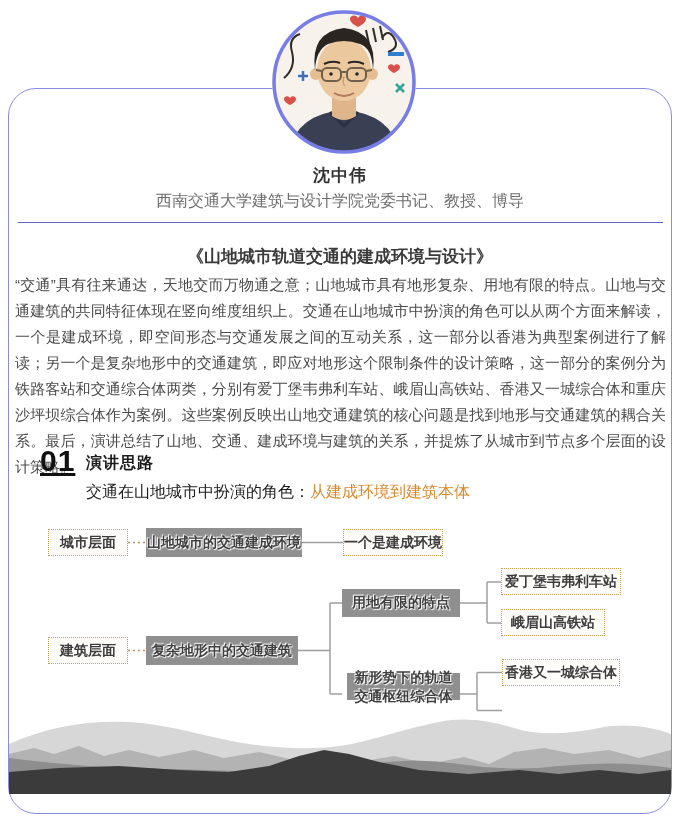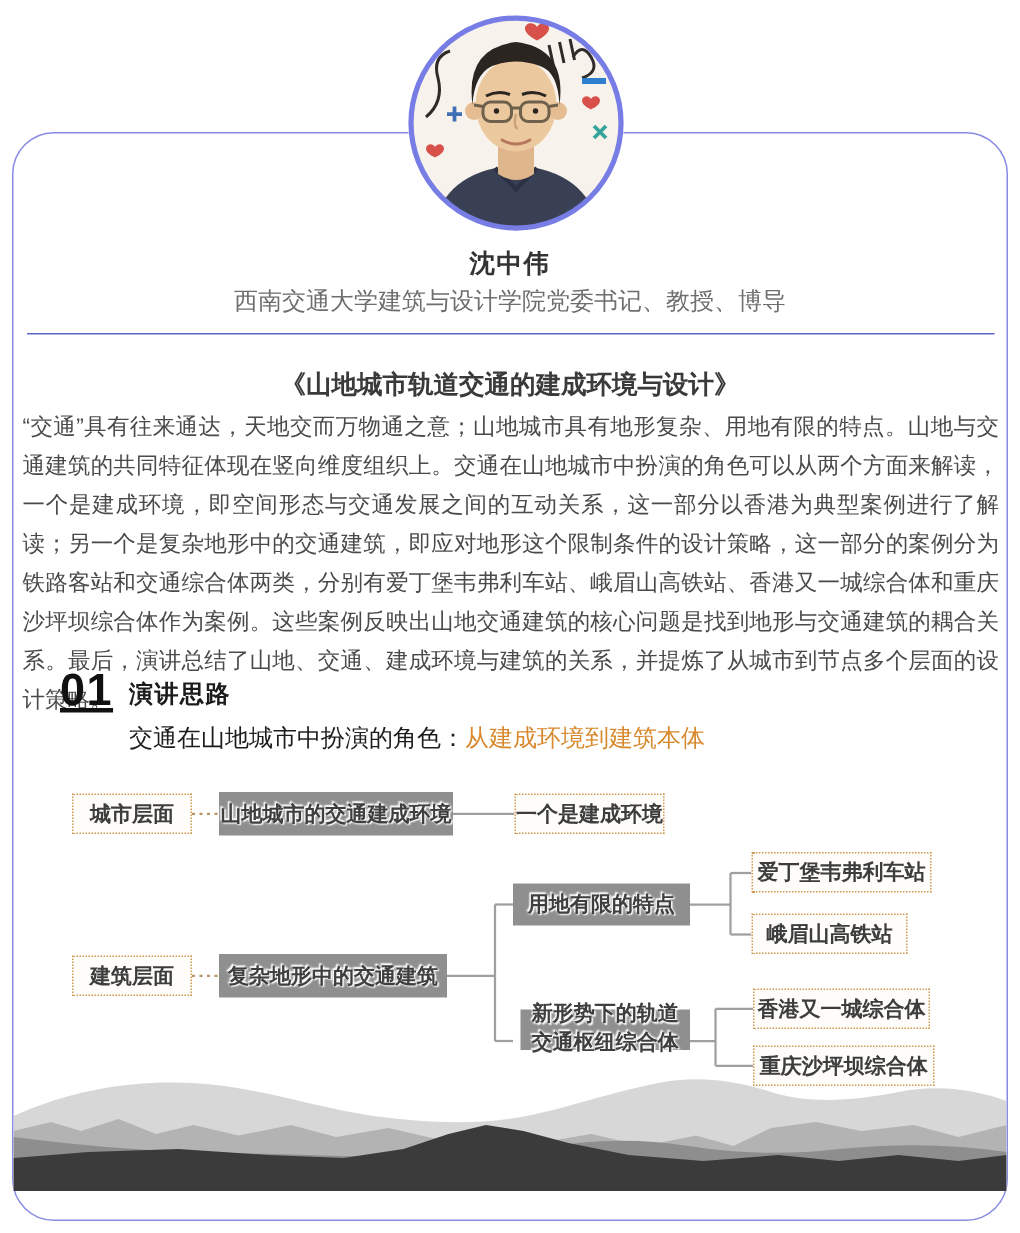--- a/index.html
+++ b/index.html
@@ -45,21 +45,21 @@
   }
   .section-subtitle{
     position:absolute;left:86px;top:482px;
     font-size:16px;font-weight:normal;color:#1c1c1c;z-index:2;
   }
   .section-subtitle .hl{color:#d8892d;}
   .connectors{position:absolute;left:0;top:0;width:680px;height:822px;z-index:1;pointer-events:none;}
   .dbox{
     position:absolute;z-index:3;box-sizing:border-box;
     display:flex;align-items:center;justify-content:center;text-align:center;
-    font-size:14px;font-weight:600;font-family:Liberation Mono, monospace;
+    font-size:14px;font-weight:600;
   }
   .dashed{
     border:1.5px dotted #cf9a52;background:#fffdfa;color:#3d3d3d;
   }
   .grayfill{
     background:#8f8f8f;color:#3f3f3f;border:none;
     text-shadow:0 0 2px #ffffff,1px 1px 1px #ffffff,-1px -1px 1px #ffffff;
   }
   .n-city-level{left:48px;top:529px;width:80px;height:27px;}
   .n-city-env{left:146px;top:528px;width:156px;height:29px;}
@@ -165,21 +165,20 @@
   <div class="dbox dashed n-city-level">城市层面</div>
   <div class="dbox grayfill n-city-env">山地城市的交通建成环境</div>
   <div class="dbox dashed n-hk">一个是建成环境</div>
   <div class="dbox dashed n-building-level">建筑层面</div>
   <div class="dbox grayfill n-complex">复杂地形中的交通建筑</div>
   <div class="dbox grayfill n-traditional">用地有限的特点</div>
   <div class="dbox grayfill n-hub">新形势下的轨道交通枢纽综合体</div>
   <div class="dbox dashed n-edinburgh">爱丁堡韦弗利车站</div>
   <div class="dbox dashed n-emeishan">峨眉山高铁站</div>
   <div class="dbox dashed n-festival">香港又一城综合体</div>
-  <div class="dbox dashed n-shapingba">重庆沙坪坝综合体</div>
 
   <svg class="mountains" viewBox="0 0 662 84" preserveAspectRatio="none">
     <path fill="#d7d7d7" d="M0,34 C40,16 80,10 120,12 C160,14 200,28 240,34 C270,38 300,40 330,36 C360,32 390,20 430,12 C455,7 480,10 505,18 C530,26 560,24 590,18 C615,13 640,16 662,24 L662,84 L0,84 Z"></path>
     <path fill="#b3b3b3" d="M0,44 L25,38 L45,44 L70,36 L95,46 L120,40 L150,47 L185,40 L215,48 L250,42 L285,50 L320,44 L350,52 L385,46 L420,54 L455,47 L480,54 L505,42 L535,38 L565,44 L600,40 L630,48 L662,40 L662,84 L0,84 Z"></path>
     <path fill="#8e8e8e" d="M0,48 Q60,56 120,58 Q200,60 260,62 Q310,64 350,56 Q400,46 450,54 Q500,62 550,56 Q610,50 662,58 L662,84 L0,84 Z"></path>
     <path fill="#3b3b3b" d="M0,62 L50,58 L110,56 L170,60 L220,62 L260,56 L290,46 L315,40 L340,44 L370,52 L410,60 L460,64 L510,60 L550,64 L590,60 L630,64 L662,60 L662,84 L0,84 Z"></path>
   </svg>
 
 </div>
 

